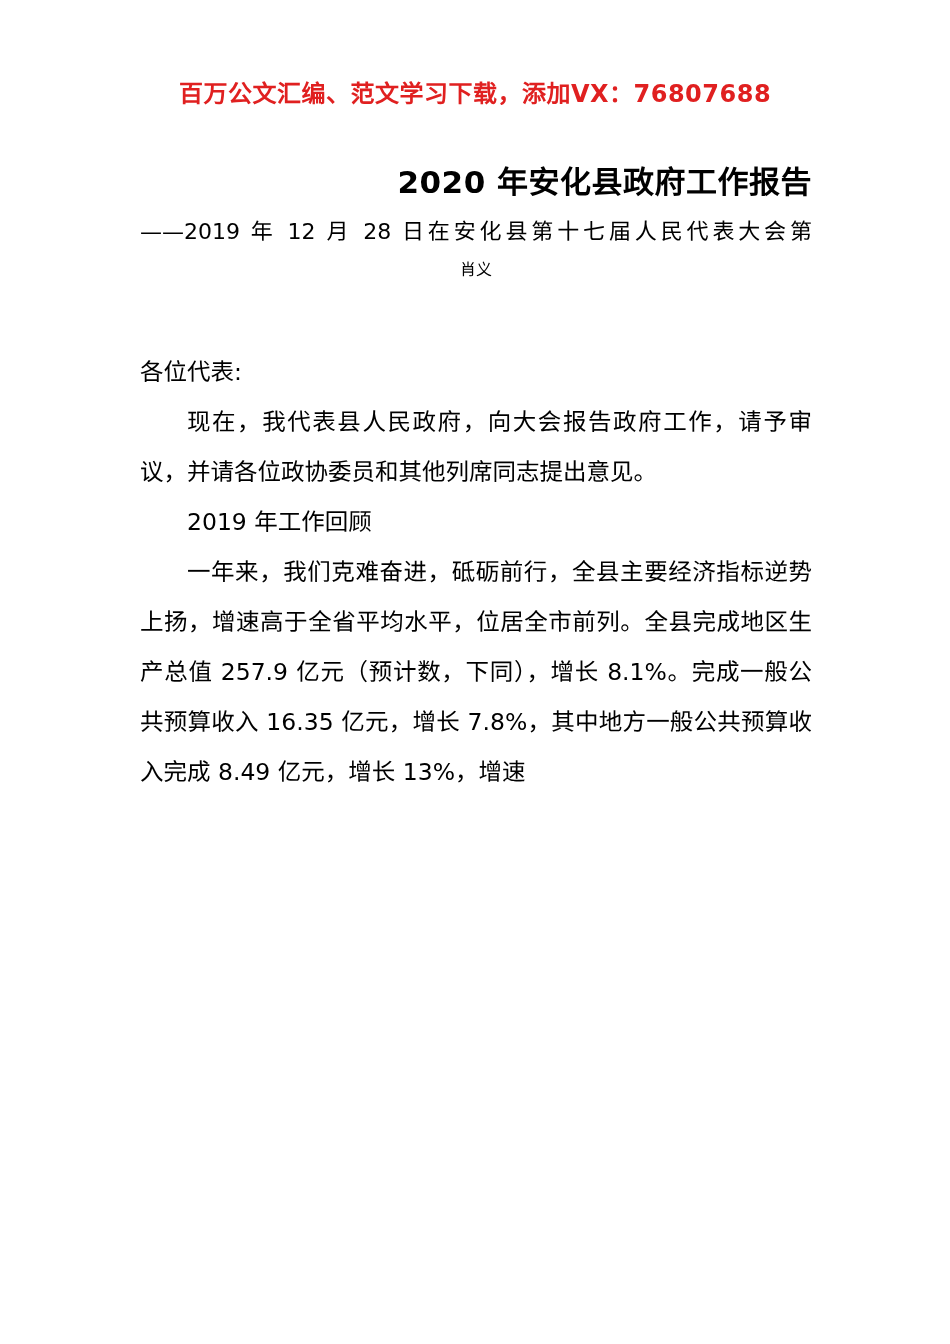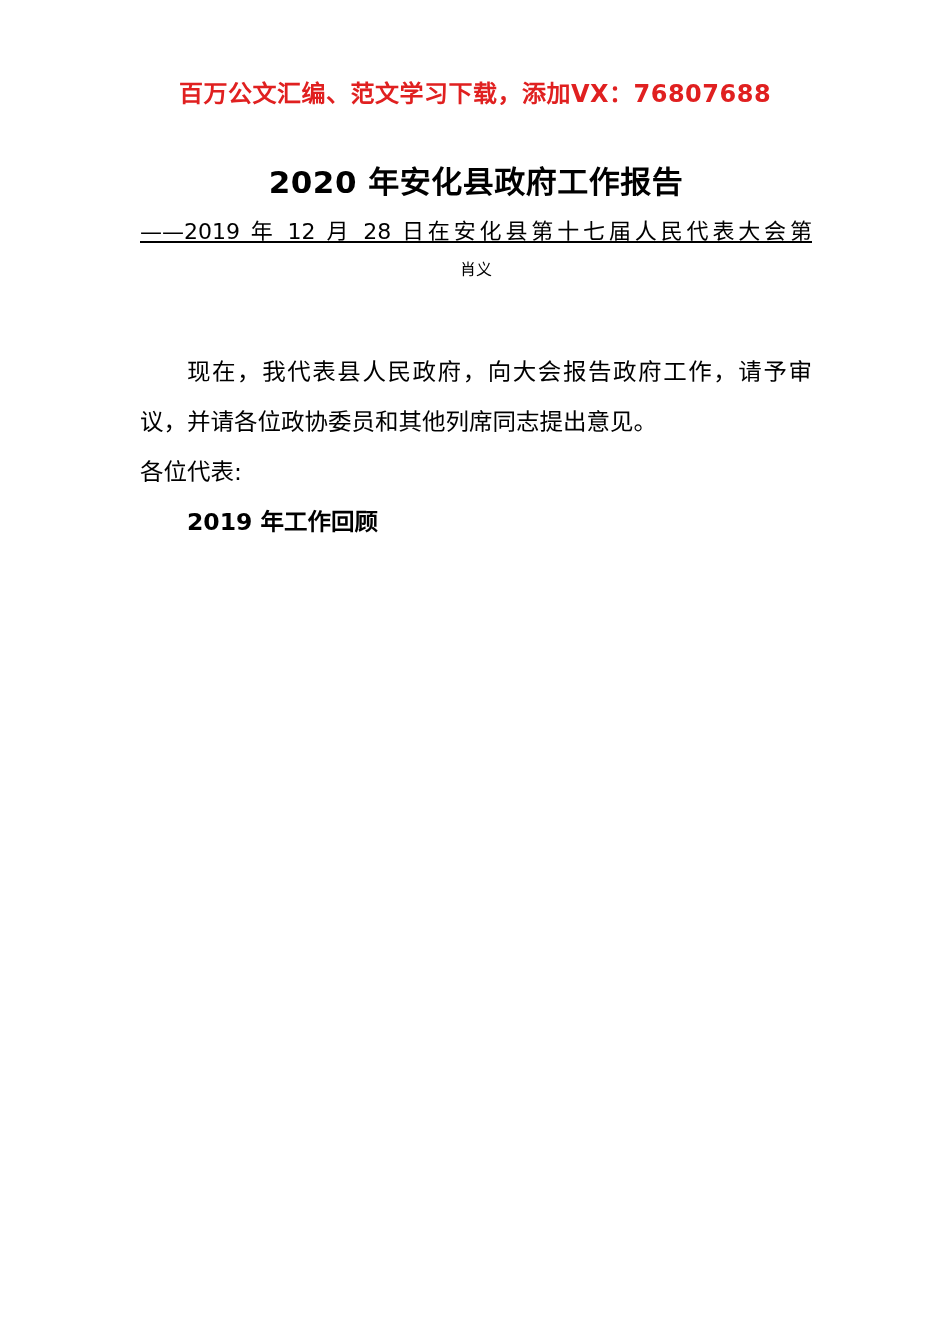--- a/index.html
+++ b/index.html
@@ -43,42 +43,41 @@
   
   .doc {
     position: absolute;
     left: 140px;
     top: 160px;
     width: 672px;
   }
 
   
   .doc-title {
-    text-align: center;
+    text-align: right;
     font-size: 31px;
     font-weight: 700;
     line-height: 1.45;
     letter-spacing: 0.5px;
     margin: 0 0 6px 0;
   }
 
   .doc-subtitle {
     font-size: 22px;
     line-height: 1.95;
     text-align: center;
     margin: 0;
     font-weight: 400;
   }
 
   .doc-subtitle .sub-line-1 {
     display: block;
     text-align: center;
     text-align-last: justify;
     white-space: normal;
-    text-decoration: underline;
   }
 
   .doc-subtitle .sub-line-2 {
     display: block;
     text-align: center;
   }
 
   .doc-author {
     text-align: center;
     font-size: 16px;
@@ -98,21 +97,21 @@
     text-align: justify;
     text-justify: inter-character;
     word-break: break-all;
   }
 
   p.indent {
     text-indent: 2em;
   }
 
   p.bold-head {
-    font-weight: 700;
+    font-weight: 400;
     text-indent: 2em;
   }
 
   .fn {
     font-size: 19px;
     vertical-align: baseline;
   }
 
   
   .spread {
@@ -133,24 +132,25 @@
     <h1 class="doc-title">2020 年安化县政府工作报告</h1>
 
     <div class="doc-subtitle">
       <span class="sub-line-1">——2019 年 12 月 28 日在安化县第十七届人民代表大会第</span>
     </div>
 
     <div class="doc-author">肖义</div>
 
     <div class="body-block">
 
+      <p class="para">各位代表:</p>
+
       <p class="para indent">现在，我代表县人民政府，向大会报告政府工作，请予审议，并请各位政协委员和其他列席同志提出意见。</p>
-
-      <p class="para">各位代表:</p>
 
       <p class="para bold-head">2019 年工作回顾</p>
 
 
 
+      <p class="para indent">一年来，我们克难奋进，砥砺前行，全县主要经济指标逆势上扬，增速高于全省平均水平，位居全市前列。全县完成地区生产总值 257.9 亿元（预计数，下同），增长 8.1%。完成一般公共预算收入 16.35 亿元，增长 7.8%，其中地方一般公共预算收入完成 8.49 亿元，增长 13%，增速</p>
 
     </div>
   </div>
 </div>
 
 </body></html>

